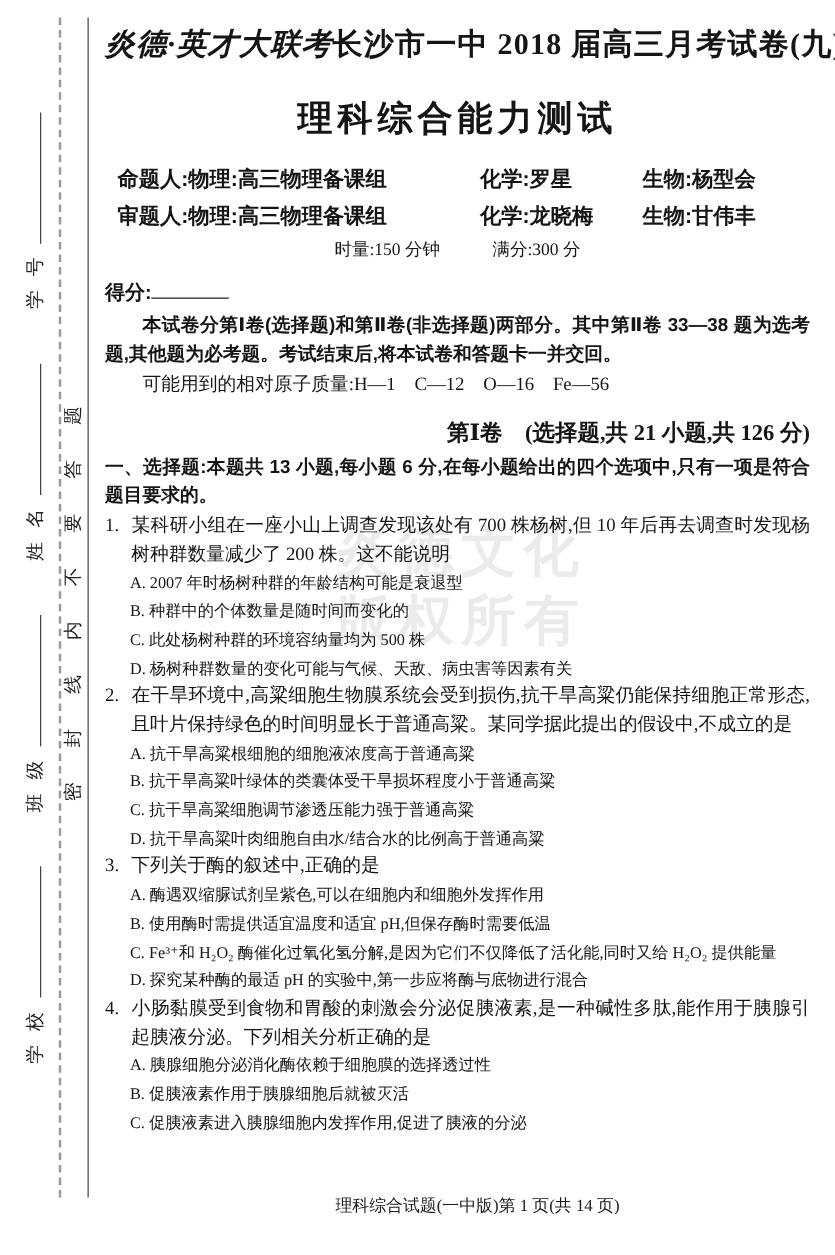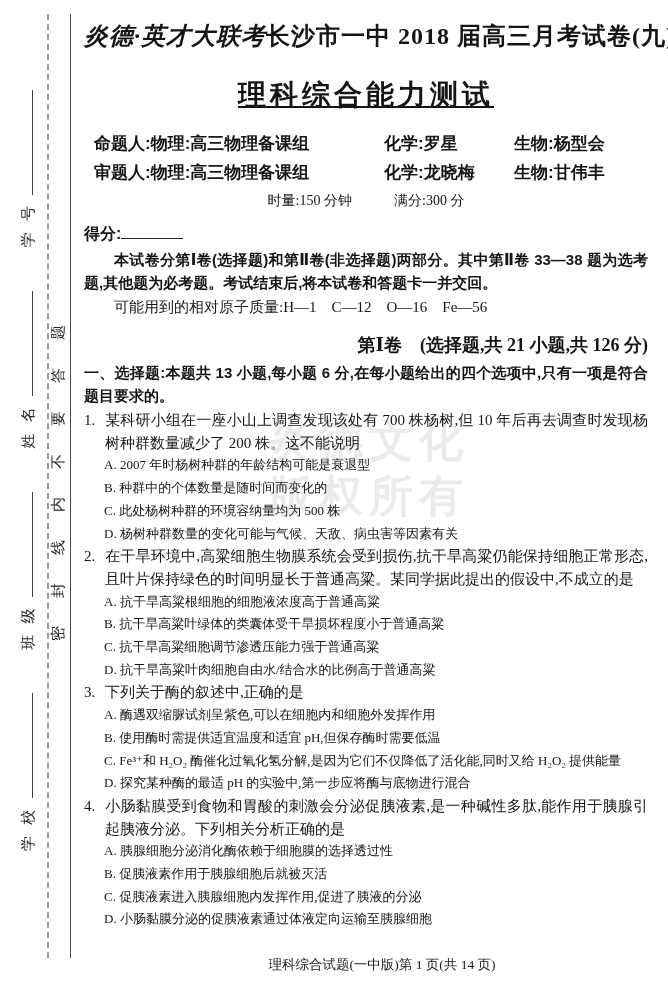--- a/index.html
+++ b/index.html
@@ -58,21 +58,21 @@
   .content { position:absolute; left:84px; top:0; width:564px; }
 
   .brand-line {
     padding-top:20px; text-align:center;
     font-size:24px; line-height:33px; font-weight:bold; letter-spacing:1px;
     white-space:nowrap;
   }
   .brand { font-style:italic; }
   .main-title {
     margin-top:25px; text-align:center;
-    font-size:28px; line-height:34px; letter-spacing:4px;text-decoration:underline;
+    font-size:28px; line-height:34px; letter-spacing:4px;
   }
   .setters { margin-top:20px; font-size:17px; line-height:24px; }
   .setter-row { display:flex; padding-left:10px; margin-bottom:5px; white-space:nowrap; }
   .setter-col1 { width:290px; } .setter-col2 { width:130px; }
   .time-row { margin-top:7px; text-align:center; font-size:14px; line-height:18px; }
   .time-gap { display:inline-block; width:42px; }
   .score-row { margin-top:13px; text-align:left; font-size:16px; line-height:22px; }
   .score-blank {
     display:inline-block; width:62px; height:1em;
     border-bottom:1px solid #222; vertical-align:baseline;
@@ -180,19 +180,18 @@
       <p class="q-option">B. 使用酶时需提供适宜温度和适宜 pH,但保存酶时需要低温</p>
       <p class="q-option">C. Fe³⁺和 H₂O₂ 酶催化过氧化氢分解,是因为它们不仅降低了活化能,同时又给 H₂O₂ 提供能量</p>
       <p class="q-option">D. 探究某种酶的最适 pH 的实验中,第一步应将酶与底物进行混合</p>
     </div>
 
     <div class="question">
       <p class="q-stem"><span class="q-num">4.</span><span>小肠黏膜受到食物和胃酸的刺激会分泌促胰液素,是一种碱性多肽,能作用于胰腺引起胰液分泌。下列相关分析正确的是</span></p>
       <p class="q-option">A. 胰腺细胞分泌消化酶依赖于细胞膜的选择透过性</p>
       <p class="q-option">B. 促胰液素作用于胰腺细胞后就被灭活</p>
       <p class="q-option">C. 促胰液素进入胰腺细胞内发挥作用,促进了胰液的分泌</p>
-      <p class="q-option">D. 小肠黏膜分泌的促胰液素通过体液定向运输至胰腺细胞</p>
     </div>
 
   </div>
 </div>
 
 <div class="footer">理科综合试题(一中版)第 1 页(共 14 页)</div>
 
 </body></html>

